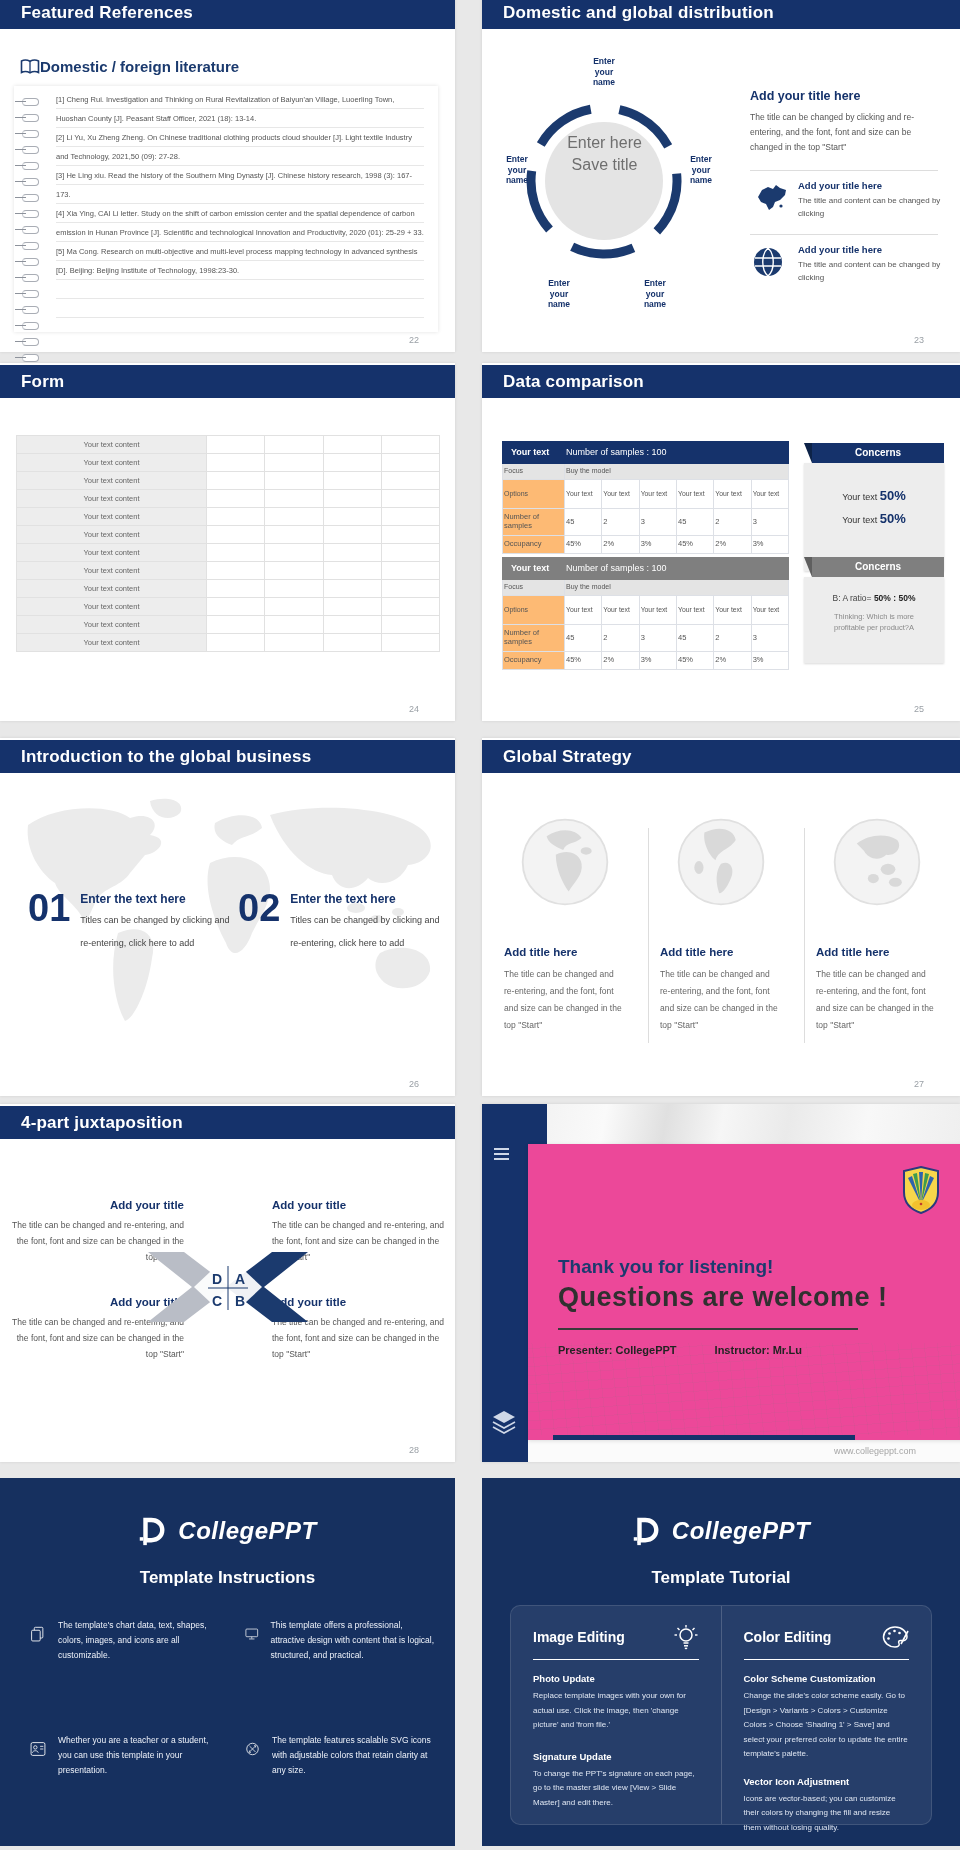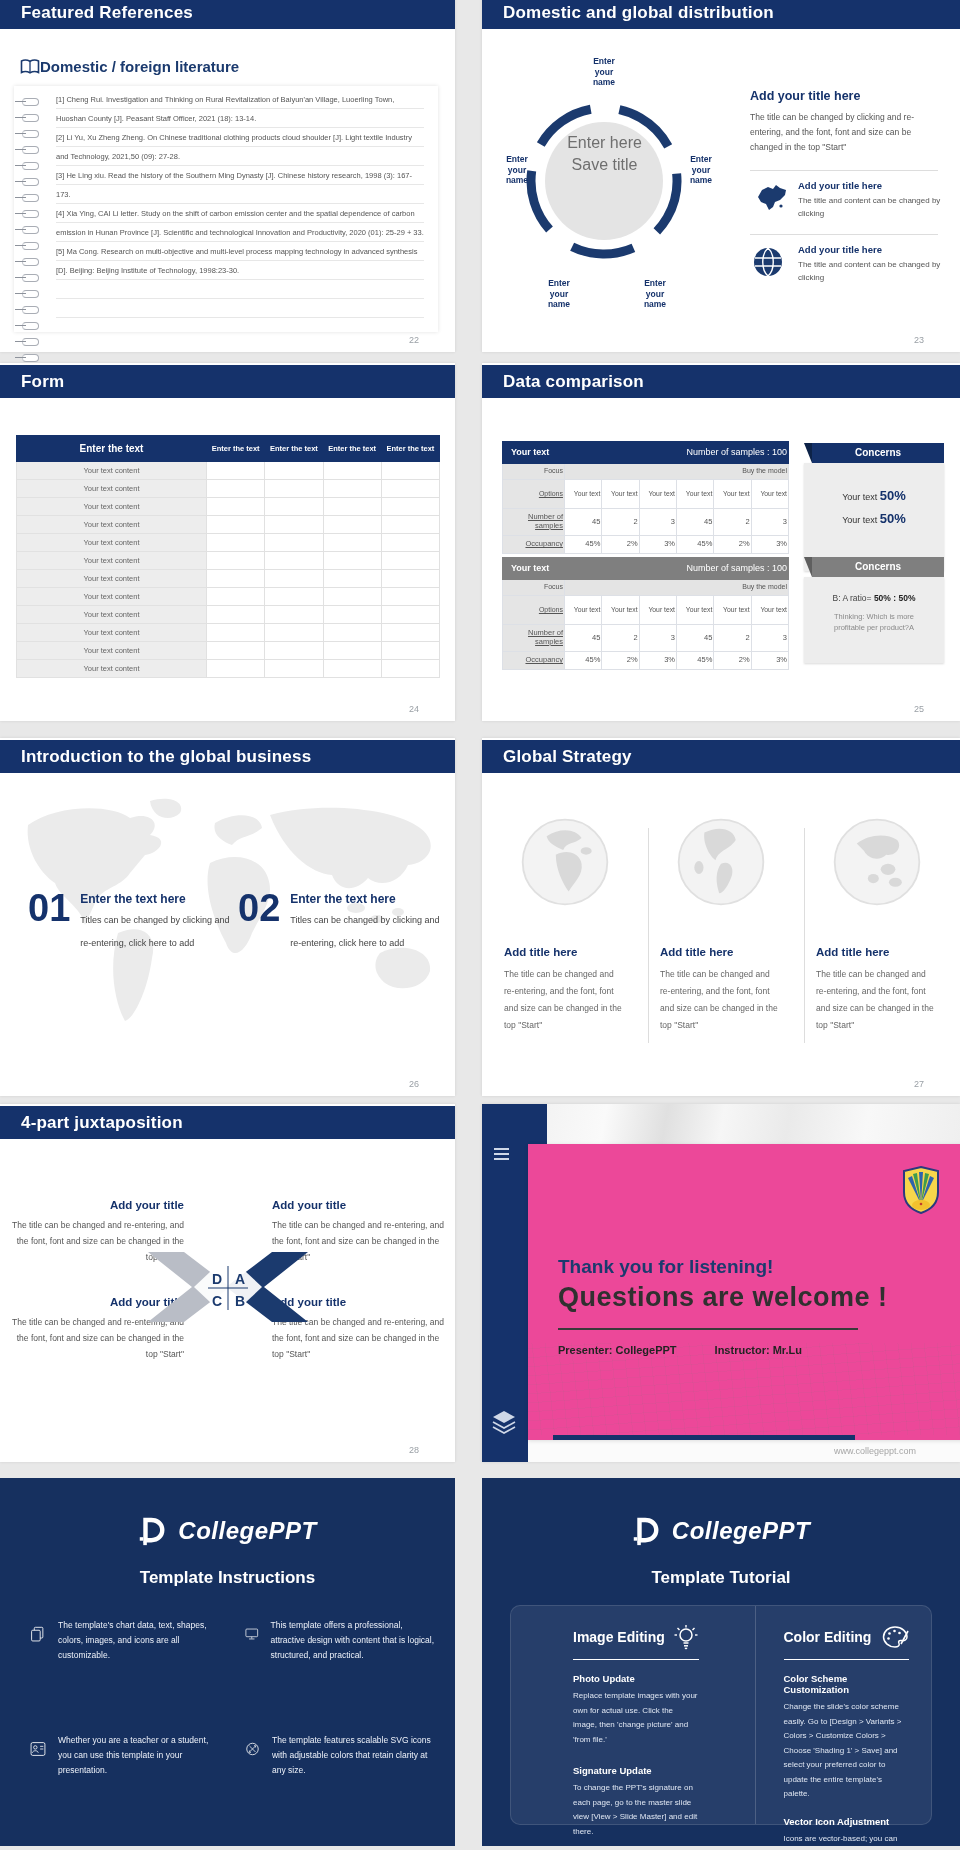--- a/index.html
+++ b/index.html
@@ -40,29 +40,29 @@
   .formtable{position:absolute;left:16px;top:72px;border-collapse:collapse;width:424px;}
   .formtable td{border:1px solid #e1e1e1;height:15px;}
   .formtable tr.fh td{background:#15326b;border-color:#15326b;color:#fff;text-align:center;
                       font-weight:bold;font-size:7.5px;height:23px;}
   .formtable tr.fh td:first-child{font-size:10px;}
   .formtable td.flabel{background:#ededed;color:#666;font-size:7.5px;text-align:center;}
   .formtable col.cwide{width:190px;}
 
   
   .dct{position:absolute;left:20px;border-collapse:collapse;width:287px;background:#fff;}
-  .dct td{border:1px solid #dde0e6;text-align:right;font-size:6.8px;color:#555;line-height:1.15;}
+  .dct td{border:1px solid #dde0e6;text-align:left;font-size:6.8px;color:#555;line-height:1.15;}
   .dct tr.dh td{background:#15326b;border-color:#15326b;color:#fff;font-size:9px;height:19px;}
   .dct tr.dh td:first-child{text-align:left;padding-left:8px;font-weight:bold;}
   .dct.gray tr.dh td{background:#7f7f7f;border-color:#7f7f7f;}
   .dct tr.df td{background:#e4e4e4;height:13px;font-size:7px;}
   .dct tr.dopt td{height:26px;}
   .dct tr.dnum td{height:24px;font-size:7.5px;}
   .dct tr.docc td{height:15px;font-size:7.5px;}
-  .dct td.dlab{background:#e5e5e5;font-size:7px;color:#555;text-decoration:underline;}
+  .dct td.dlab{background:#fdba74;font-size:7px;color:#555;}
   .dct col.clab{width:62px;}
   .concern{position:absolute;left:322px;width:140px;}
   .concern .chead{position:relative;margin-left:8px;height:20px;background:#15326b;color:#fff;
                   font-weight:bold;font-size:10px;text-align:center;line-height:20px;}
   .concern .chead::before{content:"";position:absolute;left:-8px;top:0;border-top:20px solid #0d2348;
                   border-left:8px solid transparent;}
   .concern.gray .chead{background:#7f7f7f;}
   .concern.gray .chead::before{border-top-color:#5f5f5f;}
   .concern .cbody{background:#ededed;height:86px;text-align:center;box-shadow:0 1px 2px rgba(0,0,0,.15);}
   .c1row{font-size:9px;color:#333;line-height:21px;}
@@ -117,21 +117,21 @@
 
   
   .panel{position:absolute;top:1478px;height:368px;background:#16305f;color:#fff;}
   .logo-row{position:absolute;top:36px;left:0;right:0;display:flex;justify-content:center;align-items:center;gap:10px;}
   .brand{font-size:24px;font-weight:bold;font-style:italic;letter-spacing:.5px;}
   .panel-h{position:absolute;top:90px;left:0;right:0;text-align:center;font-size:17px;font-weight:bold;}
   .instr-item{position:absolute;display:flex;gap:12px;width:192px;}
   .instr-item p{margin:0;font-size:8.5px;line-height:15px;color:#eef2fa;}
   .tut-card{position:absolute;left:28px;right:28px;top:127px;height:218px;border-radius:10px;
             background:rgba(255,255,255,.07);border:1px solid rgba(255,255,255,.12);display:flex;}
-  .tut-col{flex:1;padding:18px 22px 0 28px;margin-left:34px;}
+  .tut-col{flex:1;padding:18px 22px 0 22px;}
   .tut-col + .tut-col{border-left:1px solid rgba(255,255,255,.18);}
   .tut-head{display:flex;justify-content:space-between;align-items:center;}
   .tut-head span{font-size:14px;font-weight:bold;}
   .tut-hr{border:none;border-top:1.5px solid #fff;margin:9px 0 13px 0;}
   .tut-st{font-size:9.5px;font-weight:bold;margin-top:12px;}
   .tut-sb{font-size:8px;line-height:14.5px;color:#dfe6f2;margin-top:5px;}
 </style>
 </head>
 <body>
 
@@ -250,27 +250,20 @@
     <div class="titlebar">Form</div>
     <table class="formtable">
       <colgroup>
           <col class="cwide">
           <col>
           <col>
           <col>
           <col>
         </colgroup>
       <tbody>
-          <tr class="fh">
-        <td>Enter the text</td>
-        <td>Enter the text</td>
-        <td>Enter the text</td>
-        <td>Enter the text</td>
-        <td>Enter the text</td>
-      </tr>
       <tr>
             <td class="flabel">Your text content</td>
             <td></td>
             <td></td>
             <td></td>
             <td></td>
           </tr>
       <tr>
             <td class="flabel">Your text content</td>
             <td></td>

